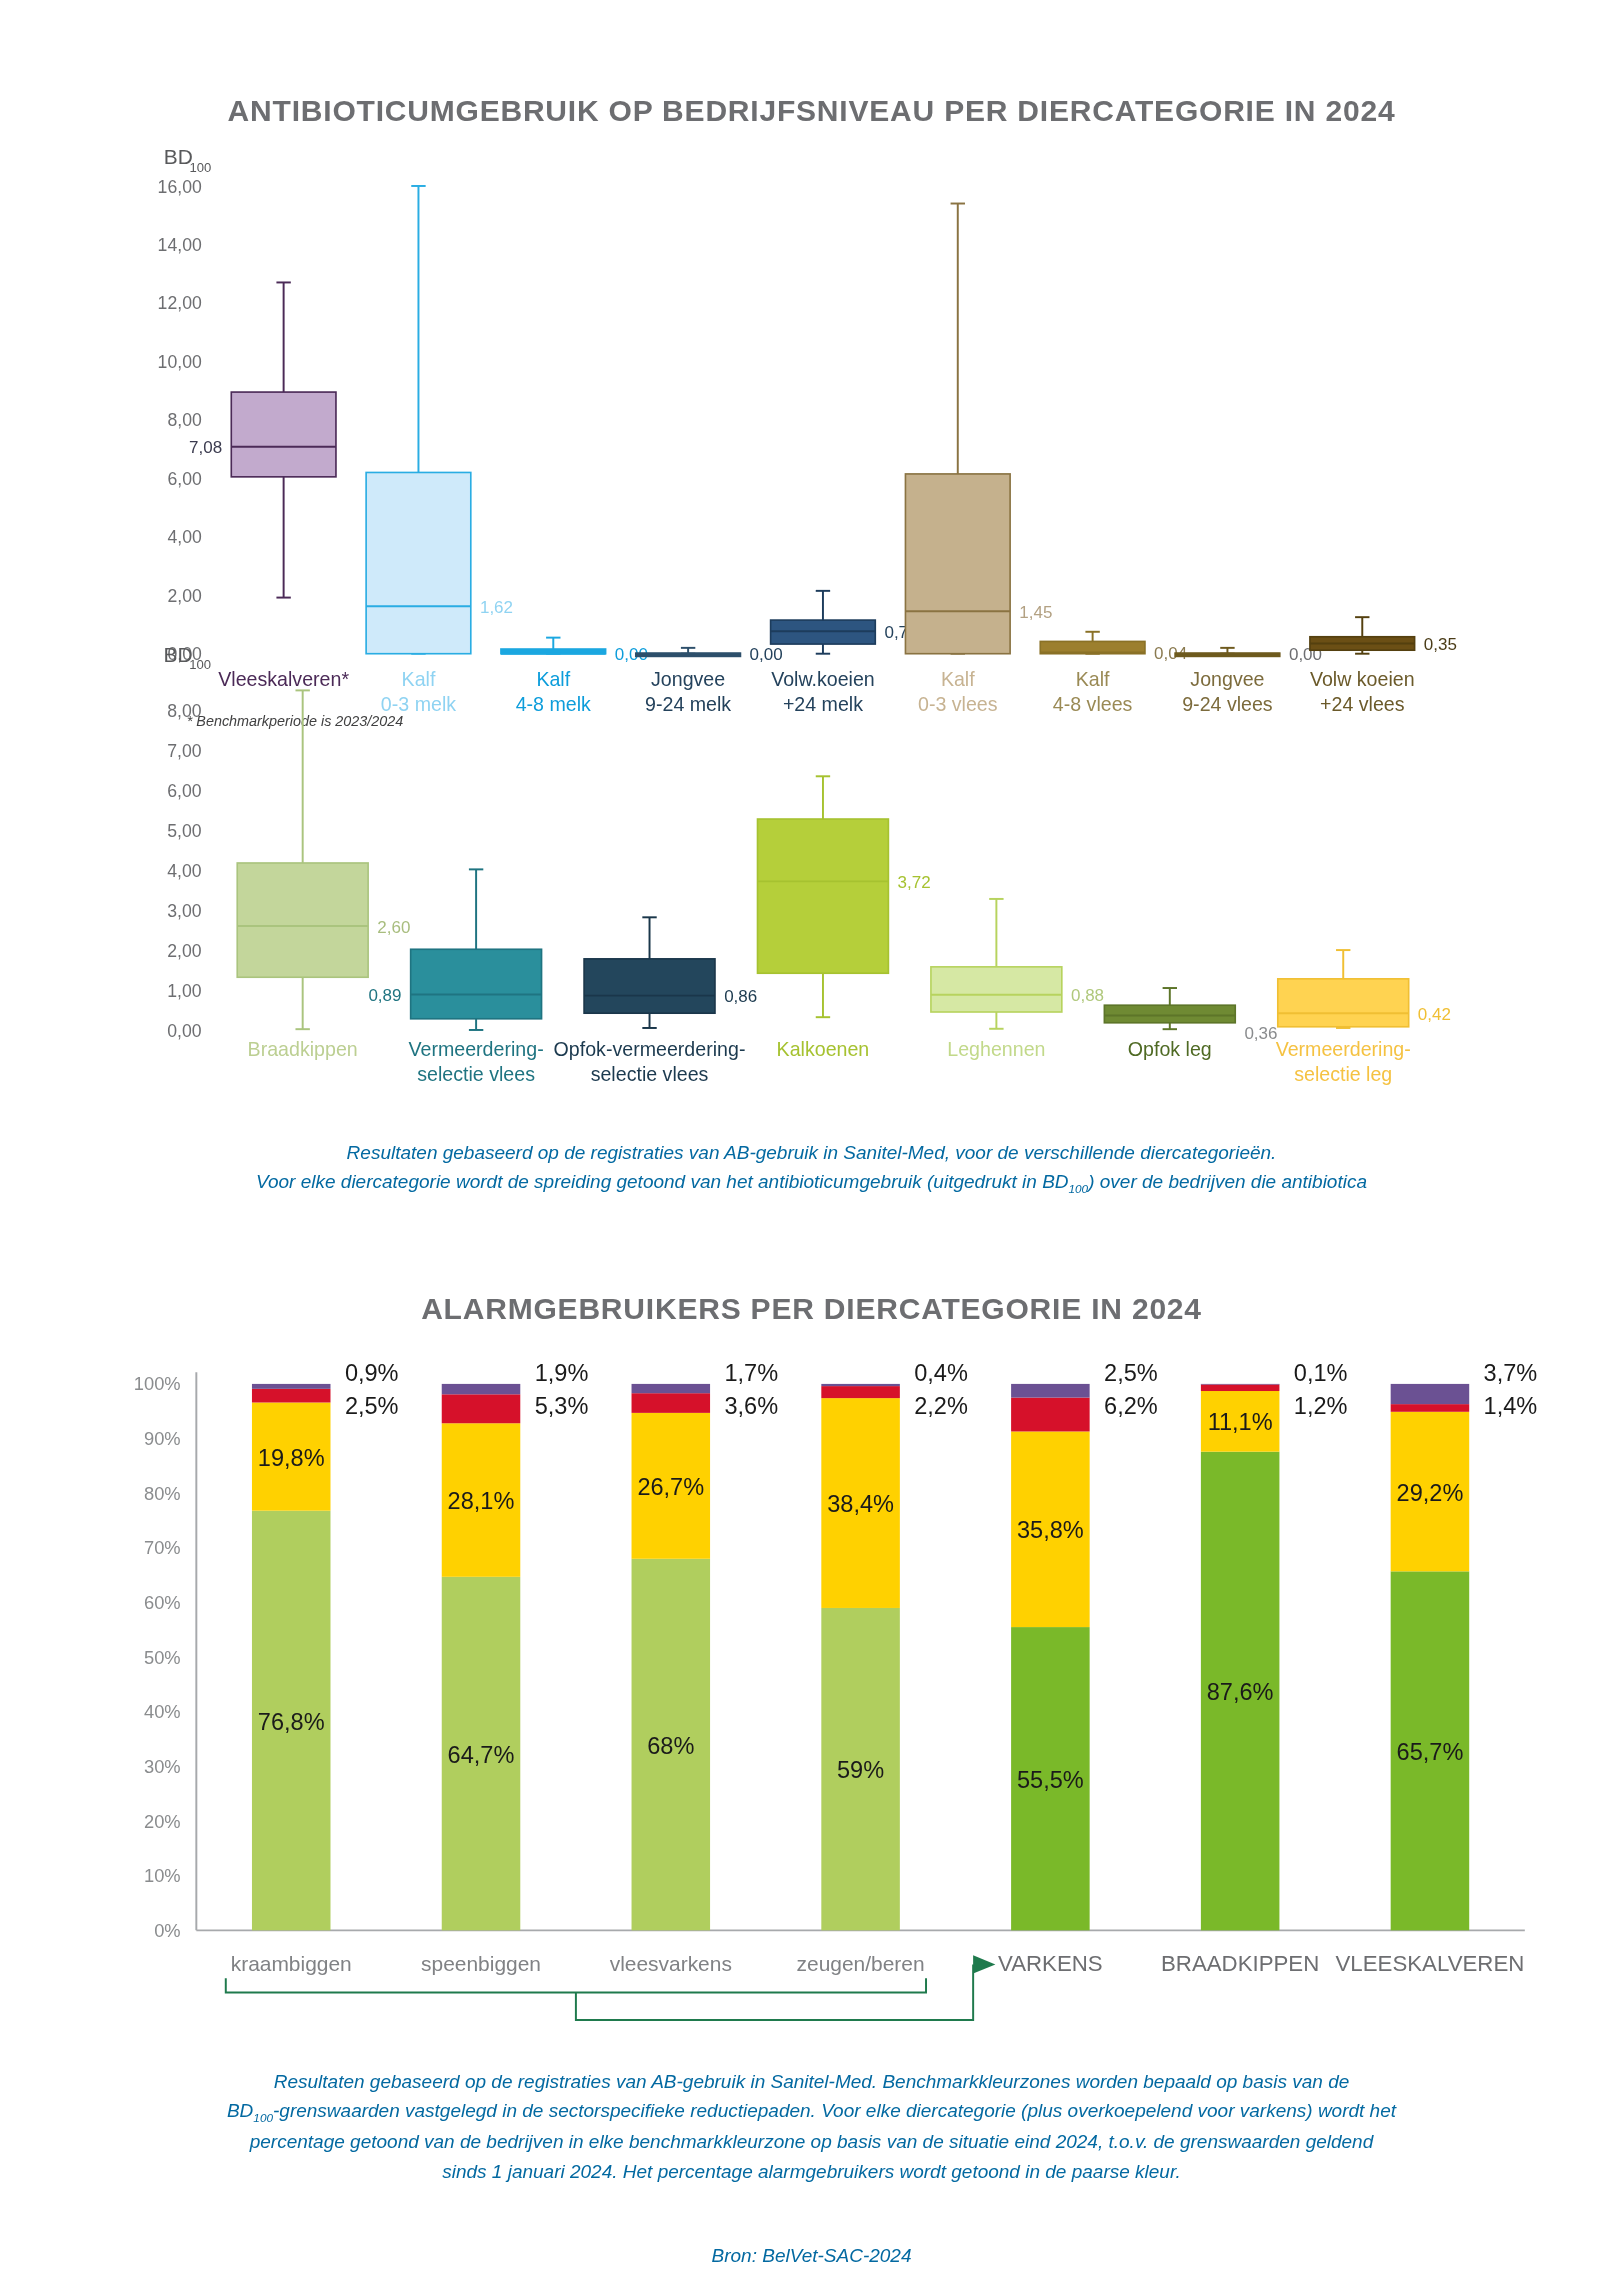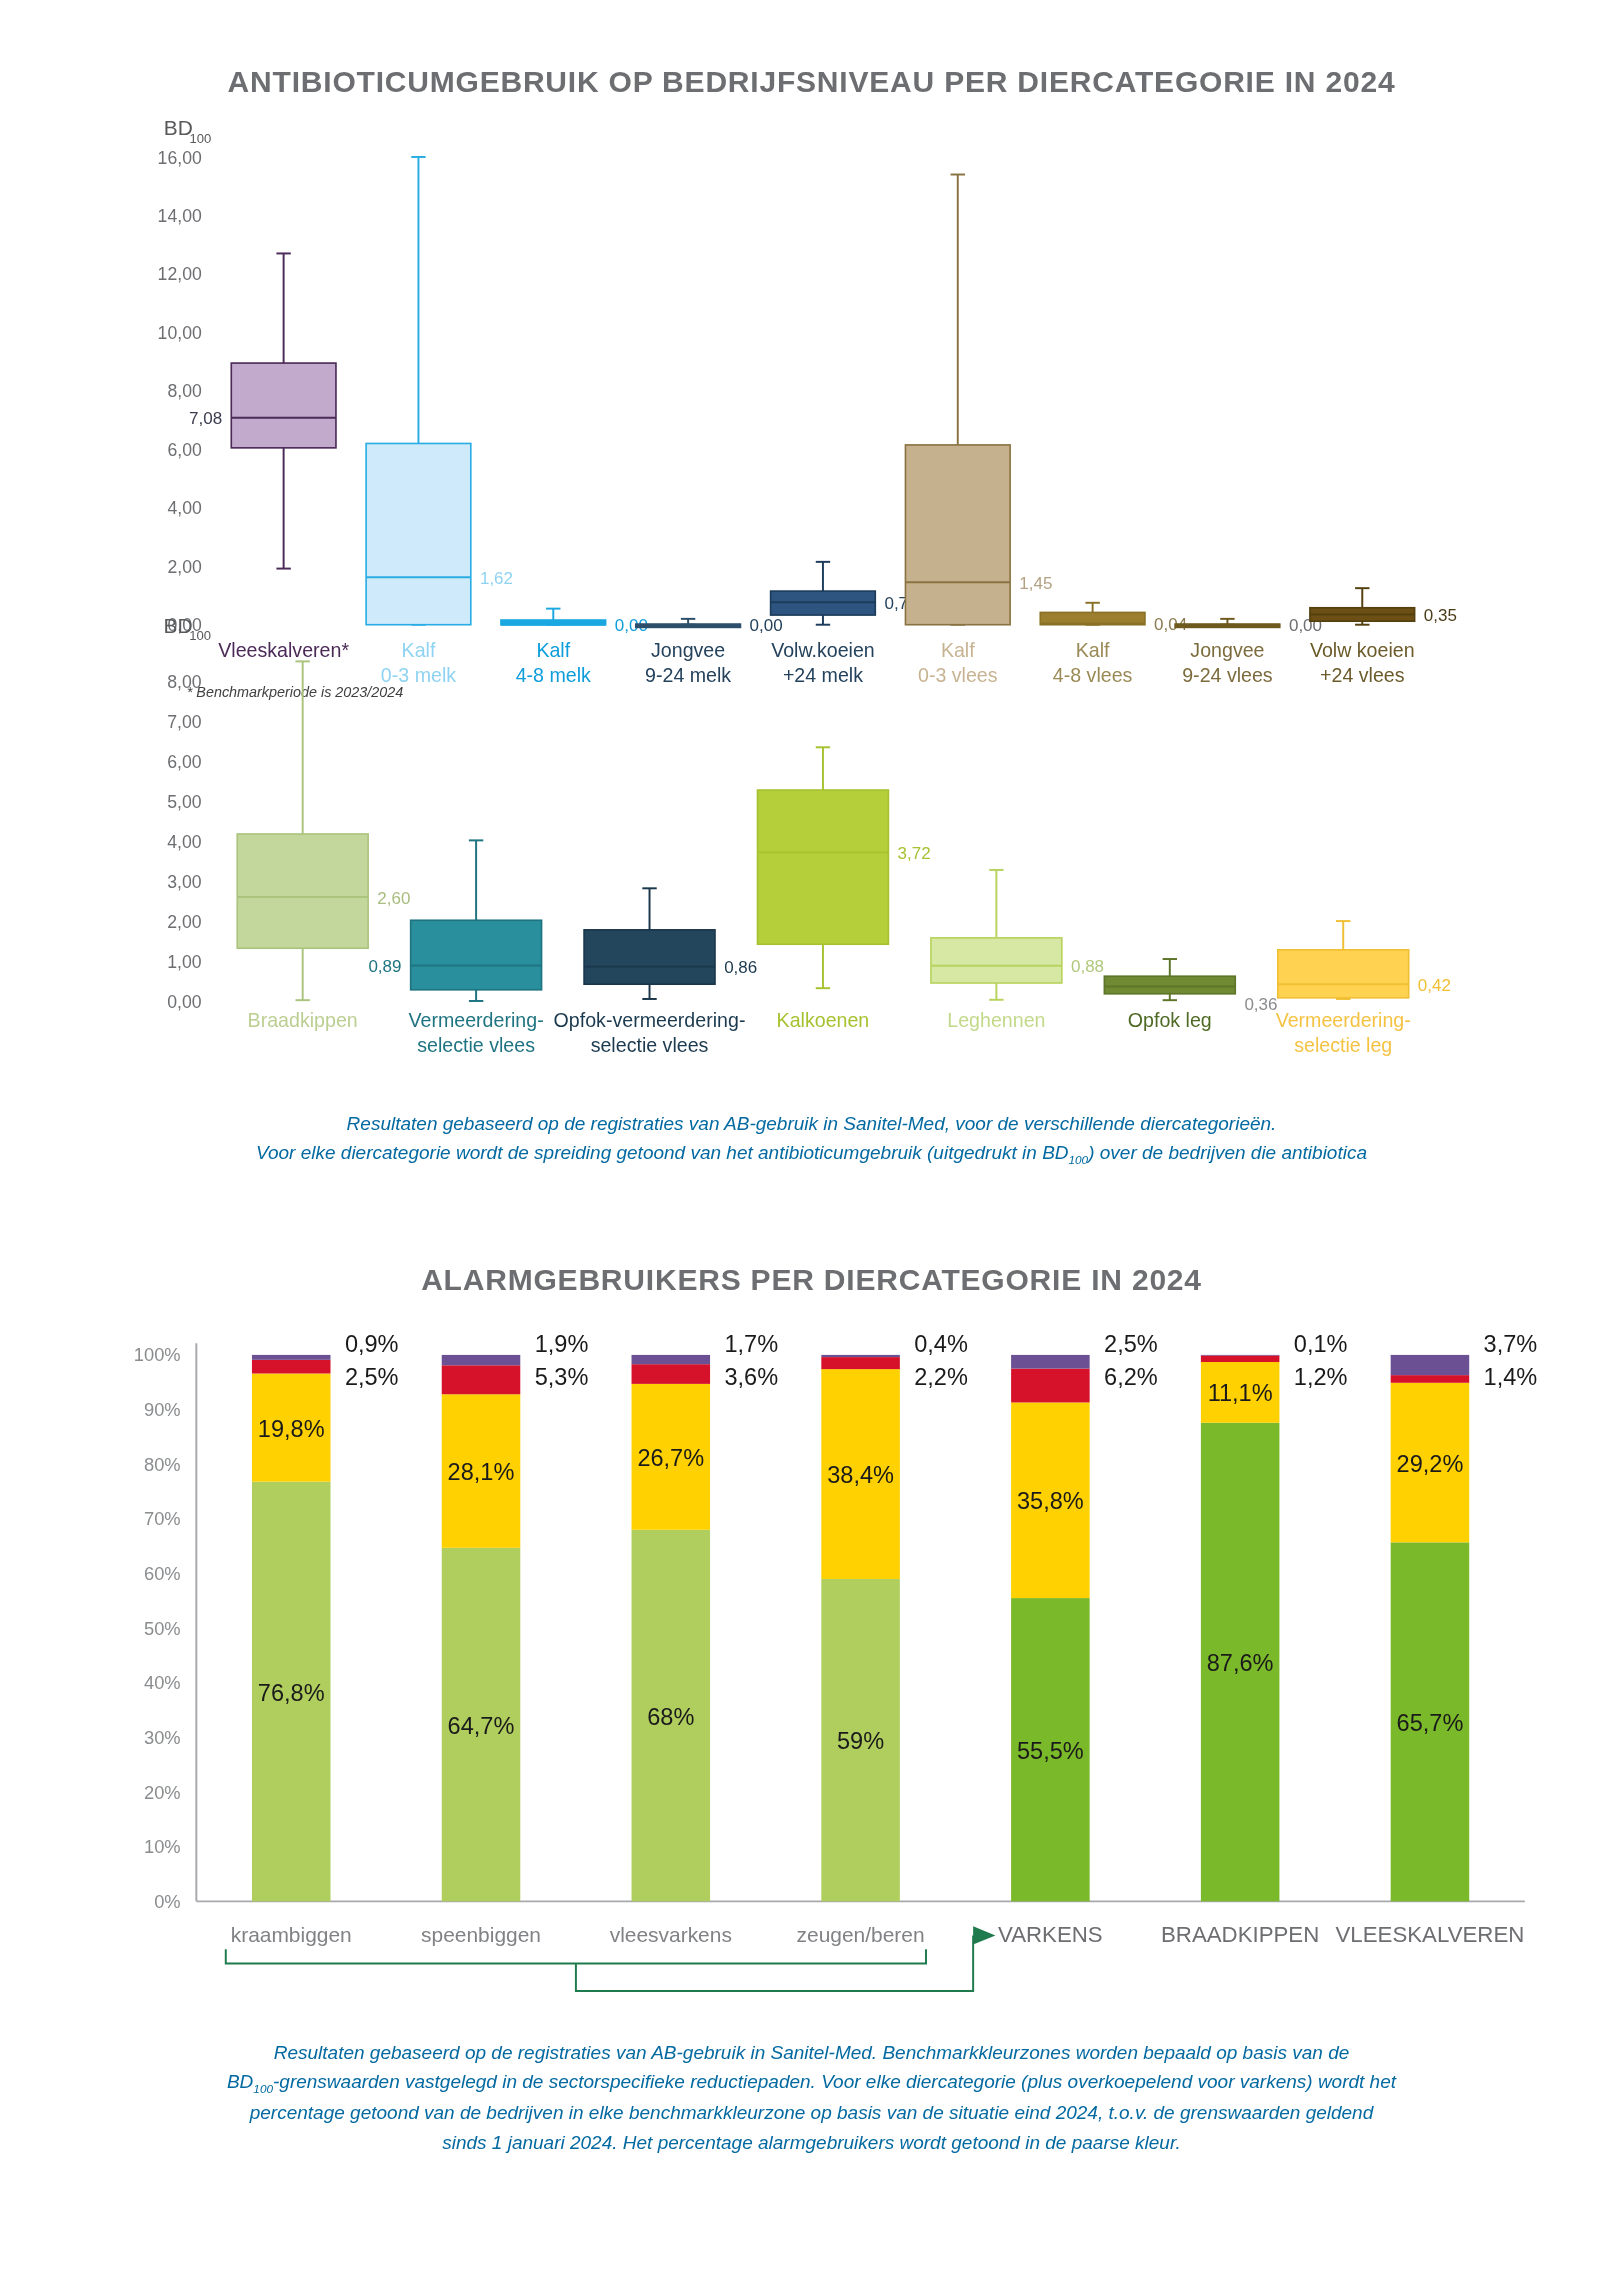--- a/index.html
+++ b/index.html
@@ -1,17 +1,17 @@
 <!DOCTYPE html>
 <html style="font-size:10.5px"><head>
 <meta charset="utf-8">
 <style>
   html,body{margin:0;padding:0;background:#ffffff;}
   body{width:1623px;height:2295px;font-family:"Liberation Sans",sans-serif;color:#58595b;overflow:hidden;}
-  .page{position:relative;width:1623px;height:2016px;}
+  .page{position:relative;width:1623px;height:2016px;margin-top:29px;}
 
   .h1{
     position:absolute;left:0;right:0;text-align:center;
     font-size:30px;font-weight:bold;letter-spacing:0.8px;color:#6d6e71;
   }
   #title1{top:65px;}
   #title2{top:1263px;}
 
   
   svg{display:block;}
@@ -387,15 +387,16 @@
 
   <div class="caption" id="cap2">
     <div>Resultaten gebaseerd op de registraties van AB-gebruik in Sanitel-Med. Benchmarkkleurzones worden bepaald op basis van de</div>
     <div>
       <span>BD</span><sub>100</sub><span>-grenswaarden vastgelegd in de sectorspecifieke reductiepaden. Voor elke diercategorie (plus overkoepelend voor varkens) wordt het</span>
     </div>
     <div>percentage getoond van de bedrijven in elke benchmarkkleurzone op basis van de situatie eind 2024, t.o.v. de grenswaarden geldend</div>
     <div>sinds 1 januari 2024. Het percentage alarmgebruikers wordt getoond in de paarse kleur.</div>
   </div>
 
+  <div class="caption" id="src">Bron: BelVet-SAC-2024</div>
 
 </div>
 
 
 </body></html>

